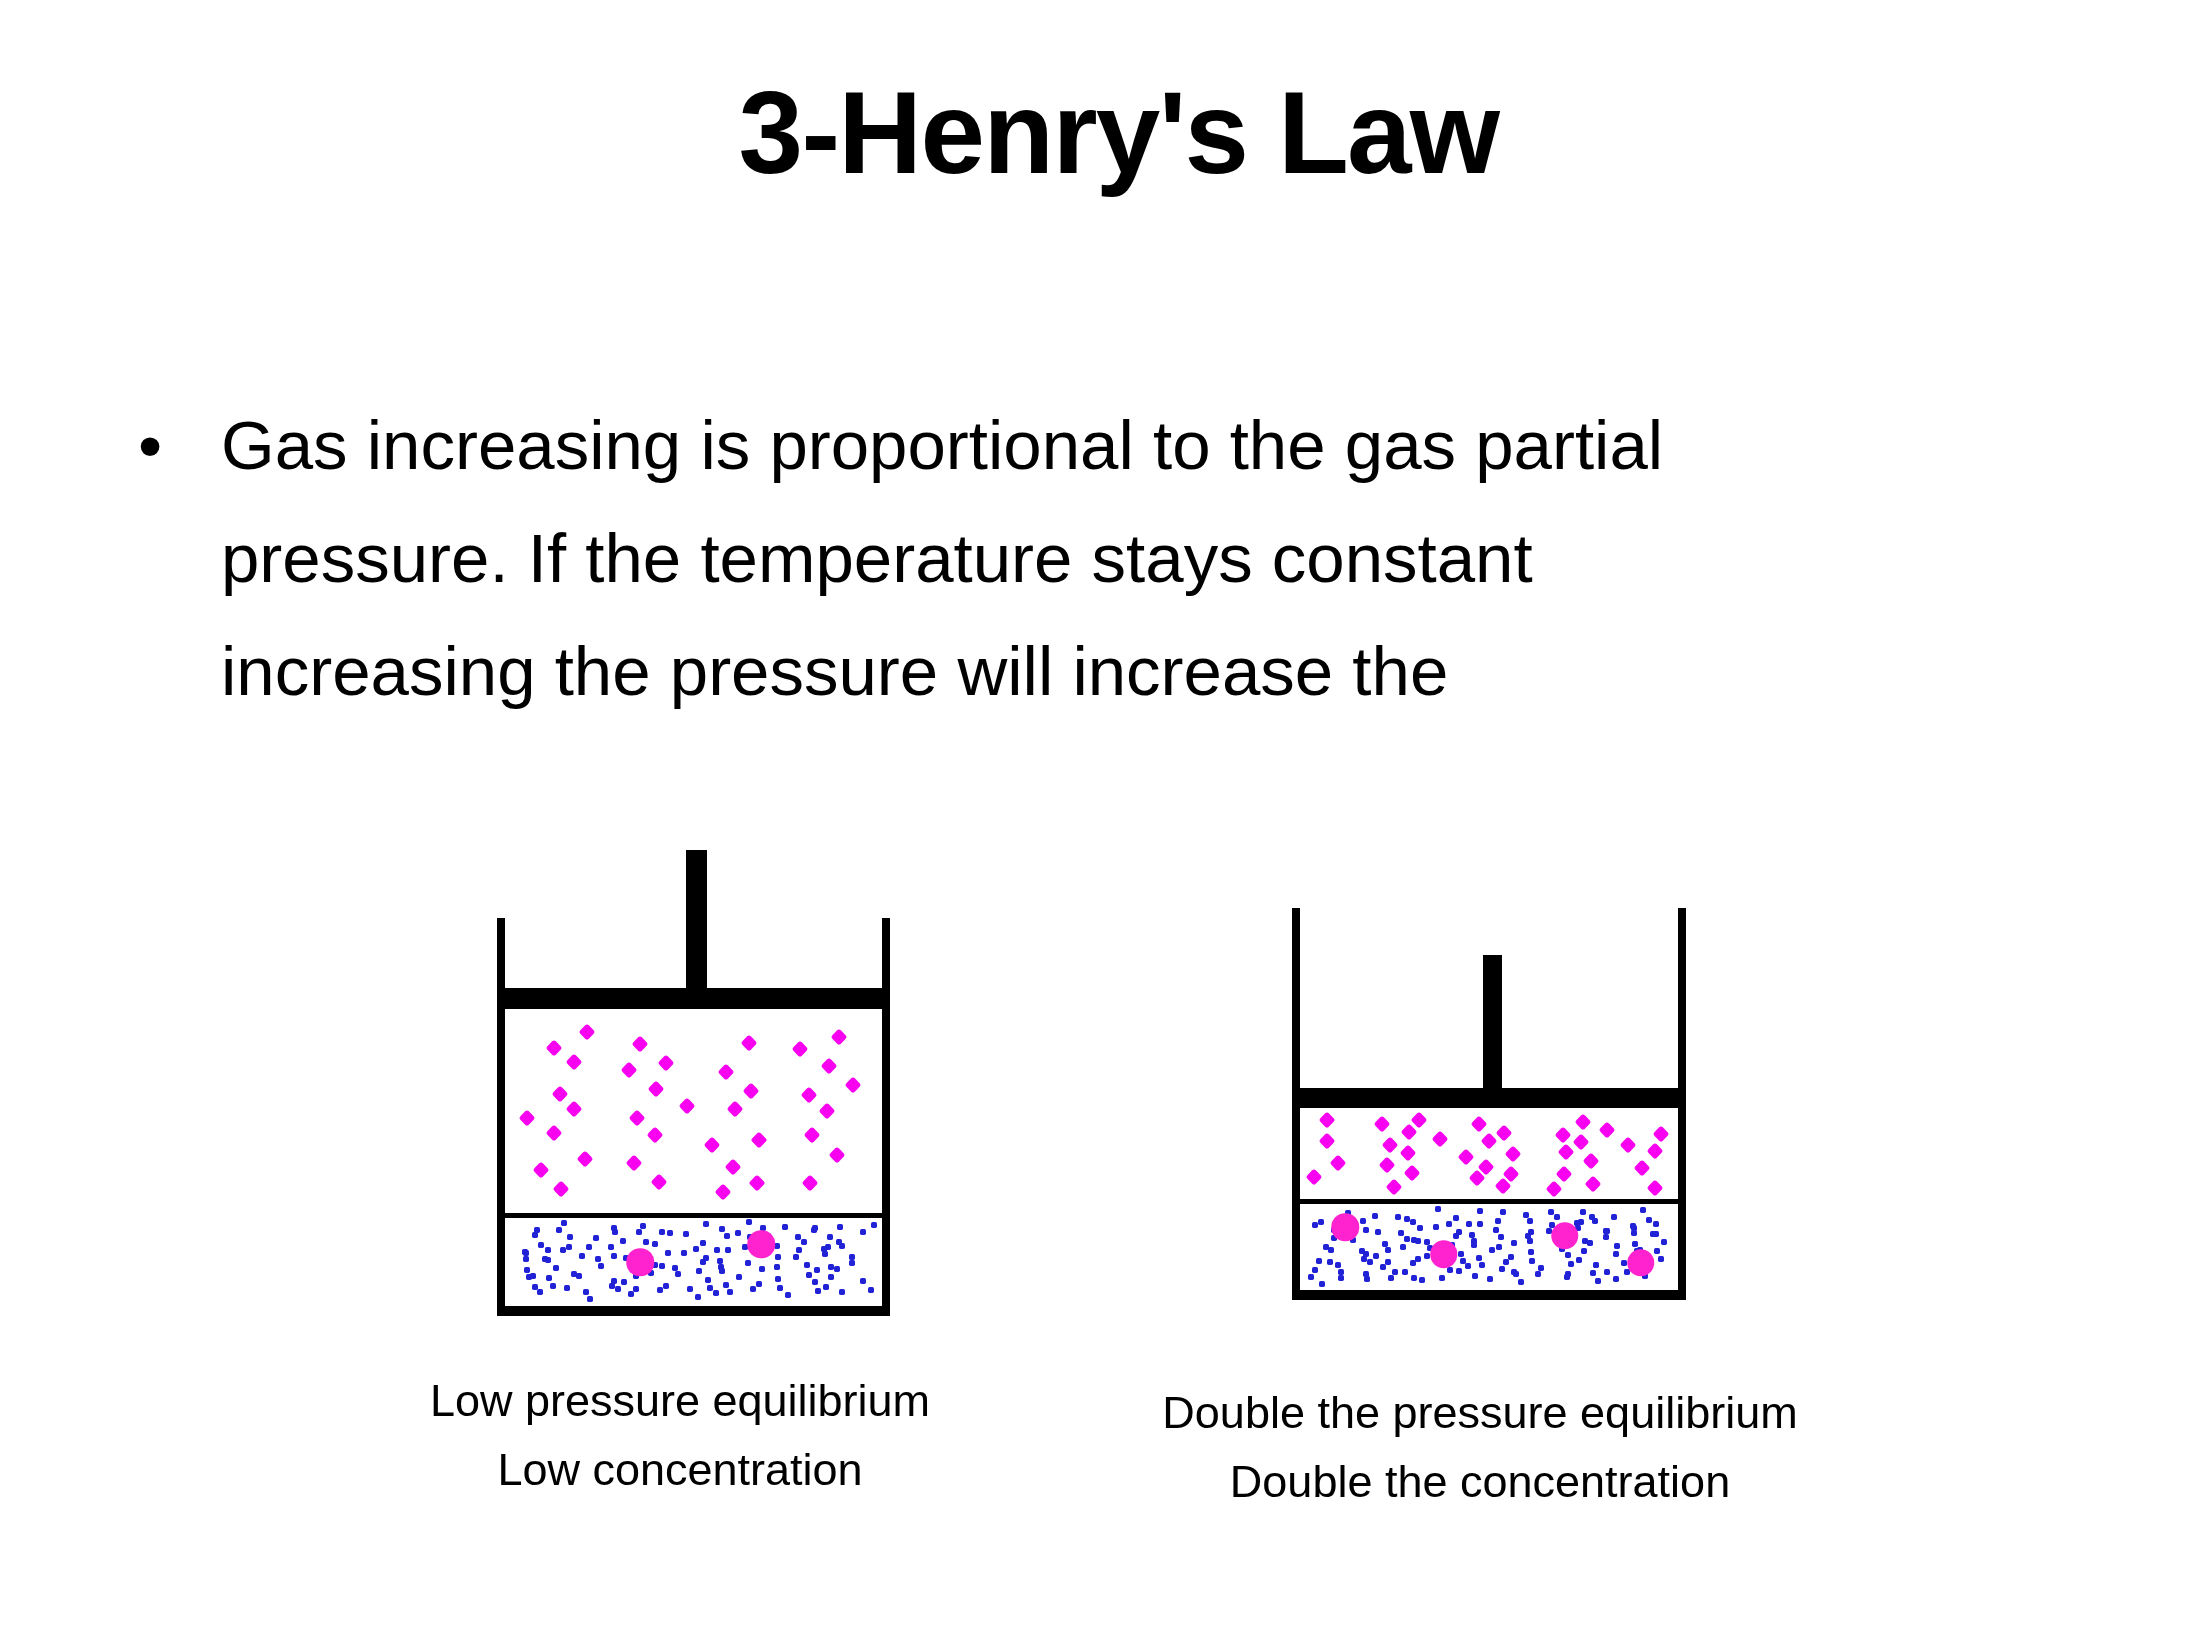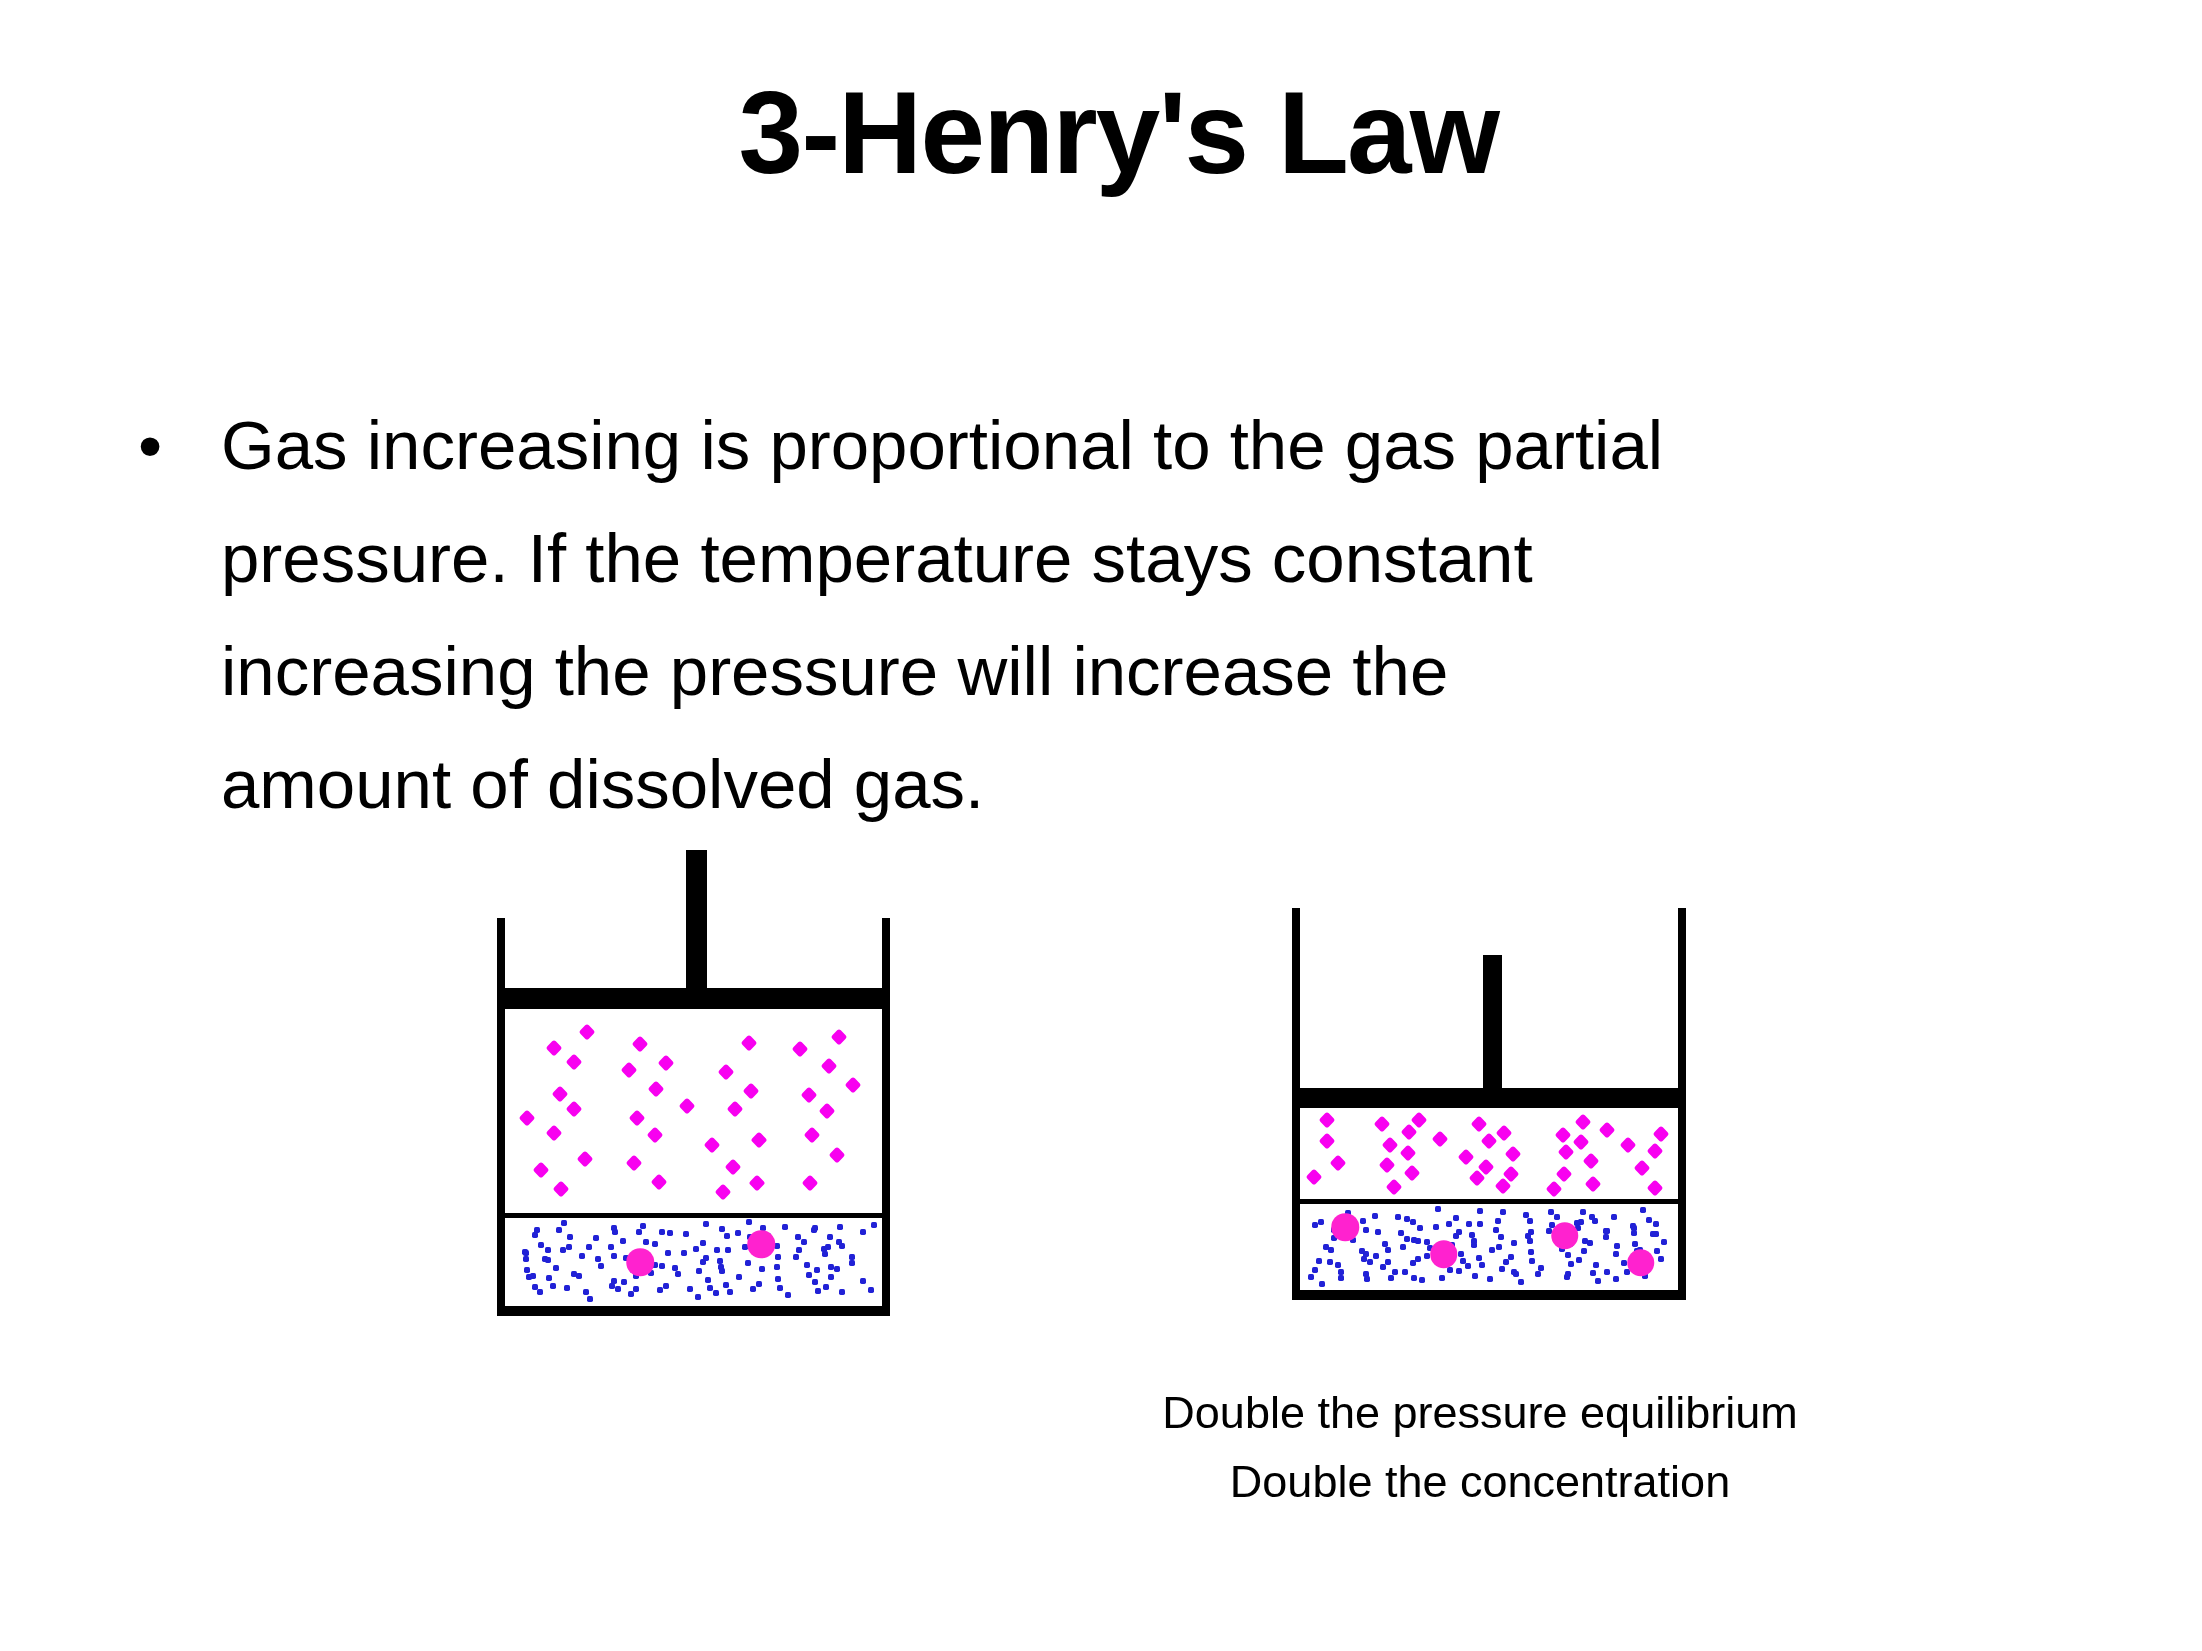--- a/index.html
+++ b/index.html
@@ -73,21 +73,20 @@
 <div class="slide">
 
   <div class="title">3-Henry's Law</div>
 
   <div class="body-block">
     <div class="bullet">•</div>
     <div>
       <div class="body-line">Gas increasing is proportional to the gas partial</div>
       <div class="body-line">pressure. If the temperature stays constant</div>
       <div class="body-line">increasing the pressure will increase the</div>
-      <div class="body-line">amount of dissolved gas.</div>
     </div>
   </div>
 
   <div class="beaker" style="left: 497px; top: 850px; width: 392px; height: 466px;">
     <div class="part rod" style="left: 189px; top: 0px; width: 20.6px; height: 158px; background: rgb(0, 0, 0);"></div>
     <div class="part wall-l" style="left: 0px; top: 68px; width: 7.7px; height: 398px; background: rgb(0, 0, 0);"></div>
     <div class="part wall-r" style="left: 385px; top: 68px; width: 7.7px; height: 398px; background: rgb(0, 0, 0);"></div>
     <div class="part plate" style="left: 0px; top: 138px; width: 392px; height: 20.6px; background: rgb(0, 0, 0);"></div>
     <div class="region gas" style="left: 7.7px; top: 158px; width: 377px; height: 205px;">
         <div class="gas-p" style="left: 6.00869%; top: 53.7125%; background: rgb(248, 0, 240);"></div>
@@ -462,20 +461,24 @@
         <div class="liq-p" style="left: 16.3383%; top: 54.4448%; background: rgb(33, 33, 214);"></div>
         <div class="liq-p" style="left: 83.0067%; top: 13.7756%; background: rgb(33, 33, 214);"></div>
         <div class="dis-p" style="left: 12%; top: 26%; background: rgb(255, 34, 207);"></div>
         <div class="dis-p" style="left: 38%; top: 58%; background: rgb(255, 34, 207);"></div>
         <div class="dis-p" style="left: 70%; top: 36%; background: rgb(255, 34, 207);"></div>
         <div class="dis-p" style="left: 90%; top: 68%; background: rgb(255, 34, 207);"></div>
       </div>
     <div class="part base" style="left: 0px; top: 335px; width: 394px; height: 10.3px; background: rgb(0, 0, 0);"></div>
   </div>
 
+  <div class="caption caption-left">
+    <div>Low pressure equilibrium</div>
+    <div>Low concentration</div>
+  </div>
 
   <div class="caption caption-right">
     <div>Double the pressure equilibrium</div>
     <div>Double the concentration</div>
   </div>
 
 </div>
 
 
 </body></html>

